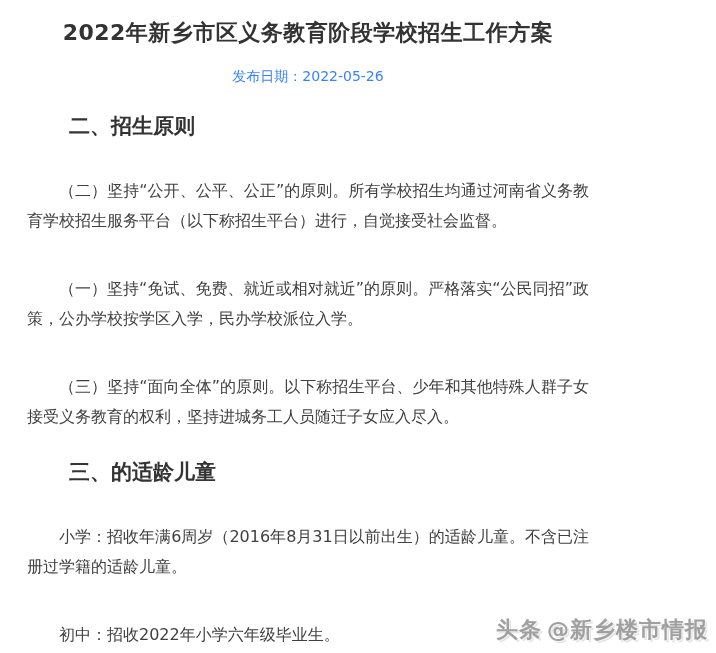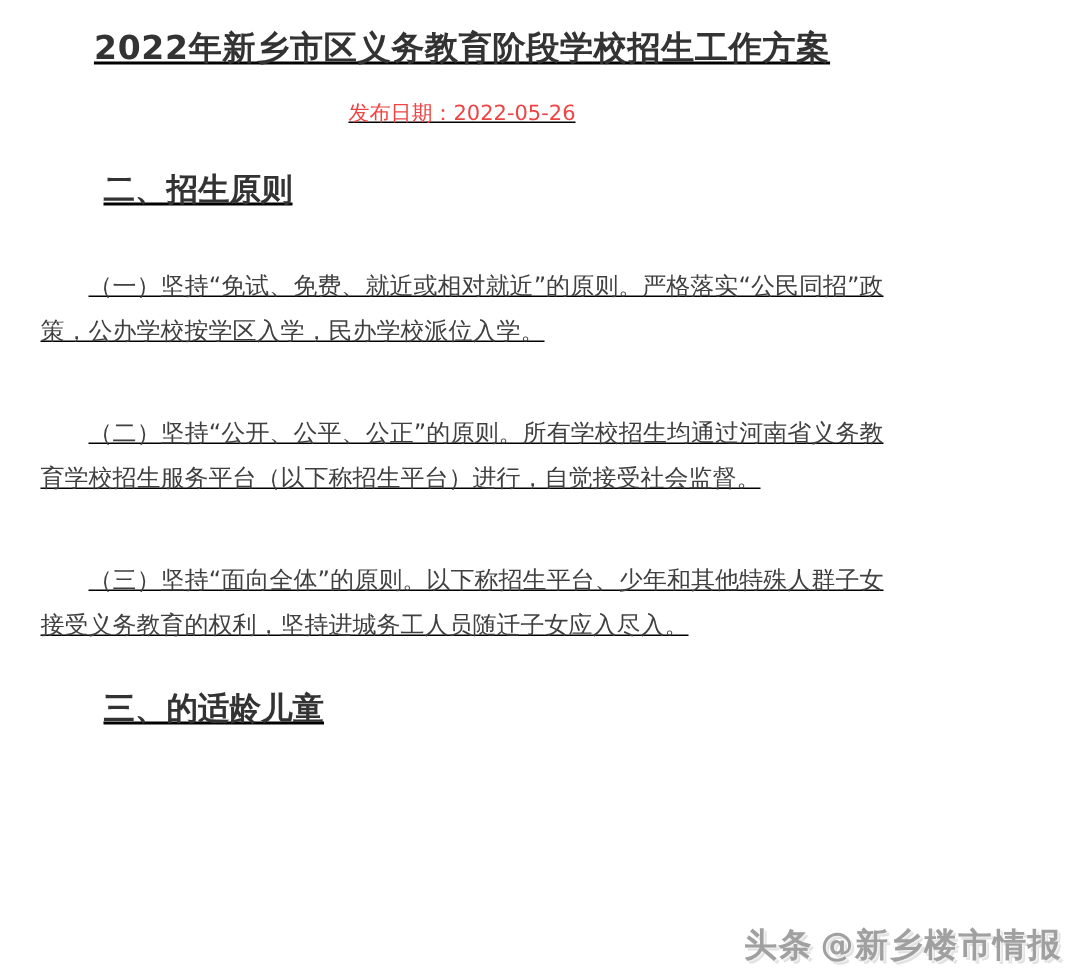--- a/index.html
+++ b/index.html
@@ -11,34 +11,33 @@
     height: 653px;
     background: #ffffff;
     position: relative;
     overflow: hidden;
     font-family: "DejaVu Sans", "Liberation Sans", sans-serif;
   }
   .doc {
     padding: 16px 27px 0 27px;
     box-sizing: border-box;
     width: 616px;
-    text-decoration: underline;
   }
   .doc-title {
     font-size: 22px;
     font-weight: bold;
     color: #333333;
     text-align: center;
     margin: 0;
     line-height: 34px;
     letter-spacing: 0.5px;
   }
   .publish-date {
     font-size: 14px;
-    color: #ef4444;
+    color: #3b82f6;
     text-align: center;
     margin-top: 16px;
     line-height: 20px;
   }
   .section-heading {
     font-size: 21px;
     font-weight: bold;
     color: #333333;
     margin: 28px 0 0 0;
     line-height: 24px;
@@ -71,27 +70,29 @@
 <body>
 
 <div class="doc">
 
   <h1 class="doc-title">2022年新乡市区义务教育阶段学校招生工作方案</h1>
 
   <div class="publish-date">发布日期：2022-05-26</div>
 
   <h2 class="section-heading">二、招生原则</h2>
 
+  <p class="para">（二）坚持“公开、公平、公正”的原则。所有学校招生均通过河南省义务教育学校招生服务平台（以下称招生平台）进行，自觉接受社会监督。</p>
+
   <p class="para">（一）坚持“免试、免费、就近或相对就近”的原则。严格落实“公民同招”政策，公办学校按学区入学，民办学校派位入学。</p>
-
-  <p class="para">（二）坚持“公开、公平、公正”的原则。所有学校招生均通过河南省义务教育学校招生服务平台（以下称招生平台）进行，自觉接受社会监督。</p>
 
   <p class="para">（三）坚持“面向全体”的原则。以下称招生平台、少年和其他特殊人群子女接受义务教育的权利，坚持进城务工人员随迁子女应入尽入。</p>
 
   <h2 class="section-heading">三、的适龄儿童</h2>
 
+  <p class="para">小学：招收年满6周岁（2016年8月31日以前出生）的适龄儿童。不含已注册过学籍的适龄儿童。</p>
 
+  <p class="para">初中：招收2022年小学六年级毕业生。</p>
 
 </div>
 
 <div class="watermark">
   <span class="brand">头条</span><span>@新乡楼市情报</span>
 </div>
 
 </body></html>

